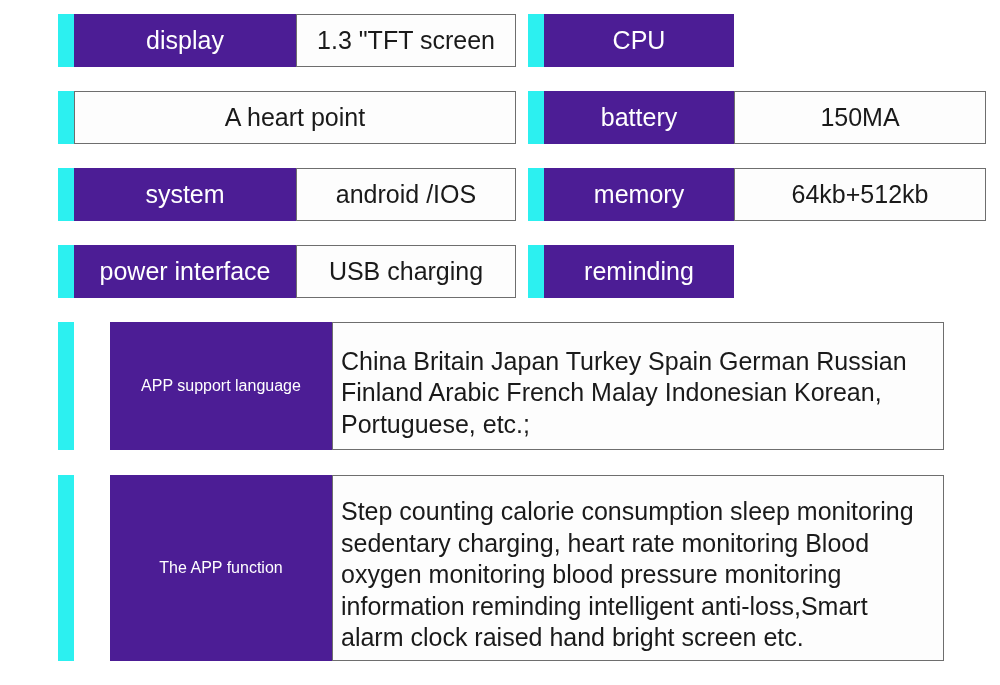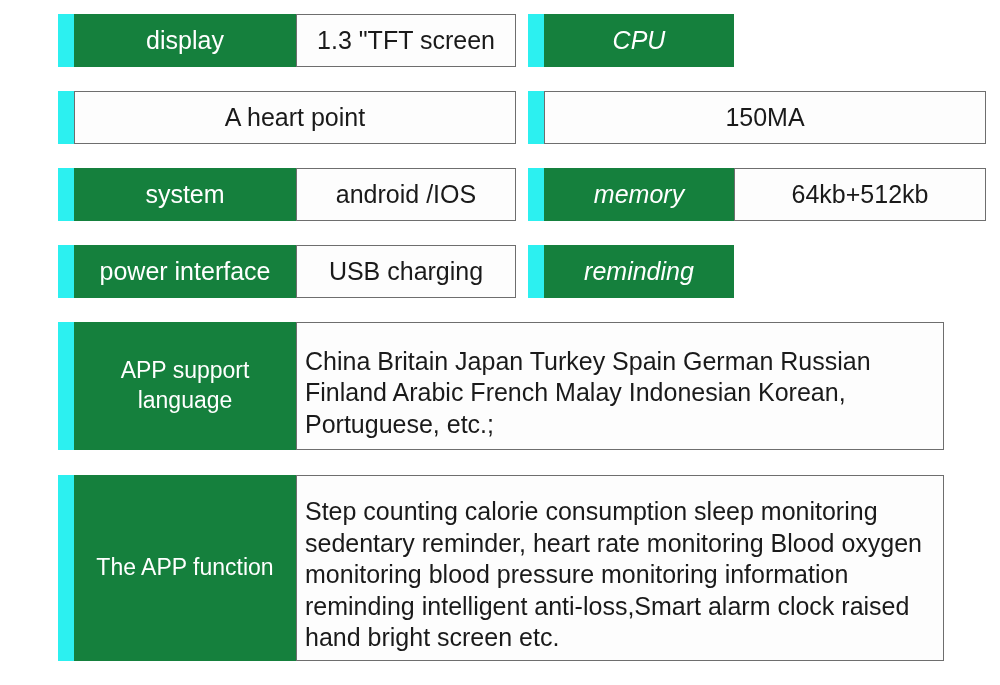--- a/index.html
+++ b/index.html
@@ -29,21 +29,21 @@
     box-sizing: border-box;
   }
 
   .accent-bar {
     width: 16px;
     flex: 0 0 16px;
     background: #2CF0F0;
   }
 
   .label-cell {
-    background: #15803d;
+    background: #4c1d95;
     color: #ffffff;
     display: flex;
     align-items: center;
     justify-content: center;
     text-align: center;
     box-sizing: border-box;
     padding: 4px 10px;
     line-height: 1.3;
   }
 
@@ -80,33 +80,34 @@
     font-size: 25px;
     justify-content: center;
   }
   .short-row .value-cell {
     flex: 1 1 auto;
     justify-content: center;
     font-size: 25px;
   }
 
   
-  .col-right .short-row .label-cell { flex: 0 0 190px; font-style: italic; }
+  .col-right .short-row .label-cell { flex: 0 0 190px; }
 
   
   .wide-area {
     position: absolute;
     left: 58px;
     width: 886px;
   }
 
   .wide-row .label-cell {
     flex: 0 0 222px;
-    font-size: 23px;
-    justify-content: center;
+    font-size: 16px;
+    justify-content: center;
+    margin-left: 36px;
   }
   .wide-row .value-cell {
     flex: 1 1 auto;
     font-size: 25px;
     padding: 20px 10px 6px 8px;
     line-height: 1.26;
     align-items: center;
   }
   .wide-row .value-cell .vtext { display: block; }
 
@@ -149,20 +150,21 @@
 
     <div class="col-right">
 
       <div class="spec-row short-row">
         <div class="accent-bar"></div>
         <div class="label-cell">CPU</div>
       </div>
 
       <div class="spec-row short-row">
         <div class="accent-bar"></div>
+        <div class="label-cell">battery</div>
         <div class="value-cell">150MA</div>
       </div>
 
       <div class="spec-row short-row">
         <div class="accent-bar"></div>
         <div class="label-cell">memory</div>
         <div class="value-cell">64kb+512kb</div>
       </div>
 
       <div class="spec-row short-row">
@@ -180,19 +182,19 @@
       <div class="label-cell">APP support language</div>
       <div class="value-cell">
         <span class="vtext">China Britain Japan Turkey Spain German Russian Finland Arabic French Malay Indonesian Korean, Portuguese, etc.;</span>
       </div>
     </div>
 
     <div class="spec-row wide-row" id="row-function">
       <div class="accent-bar"></div>
       <div class="label-cell">The APP function</div>
       <div class="value-cell">
-        <span class="vtext">Step counting calorie consumption sleep monitoring sedentary reminder, heart rate monitoring Blood oxygen monitoring blood pressure monitoring information reminding intelligent anti-loss,Smart alarm clock raised hand bright screen etc.</span>
+        <span class="vtext">Step counting calorie consumption sleep monitoring sedentary charging, heart rate monitoring Blood oxygen monitoring blood pressure monitoring information reminding intelligent anti-loss,Smart alarm clock raised hand bright screen etc.</span>
       </div>
     </div>
 
   </div>
 
 </div>
 
 </body></html>

